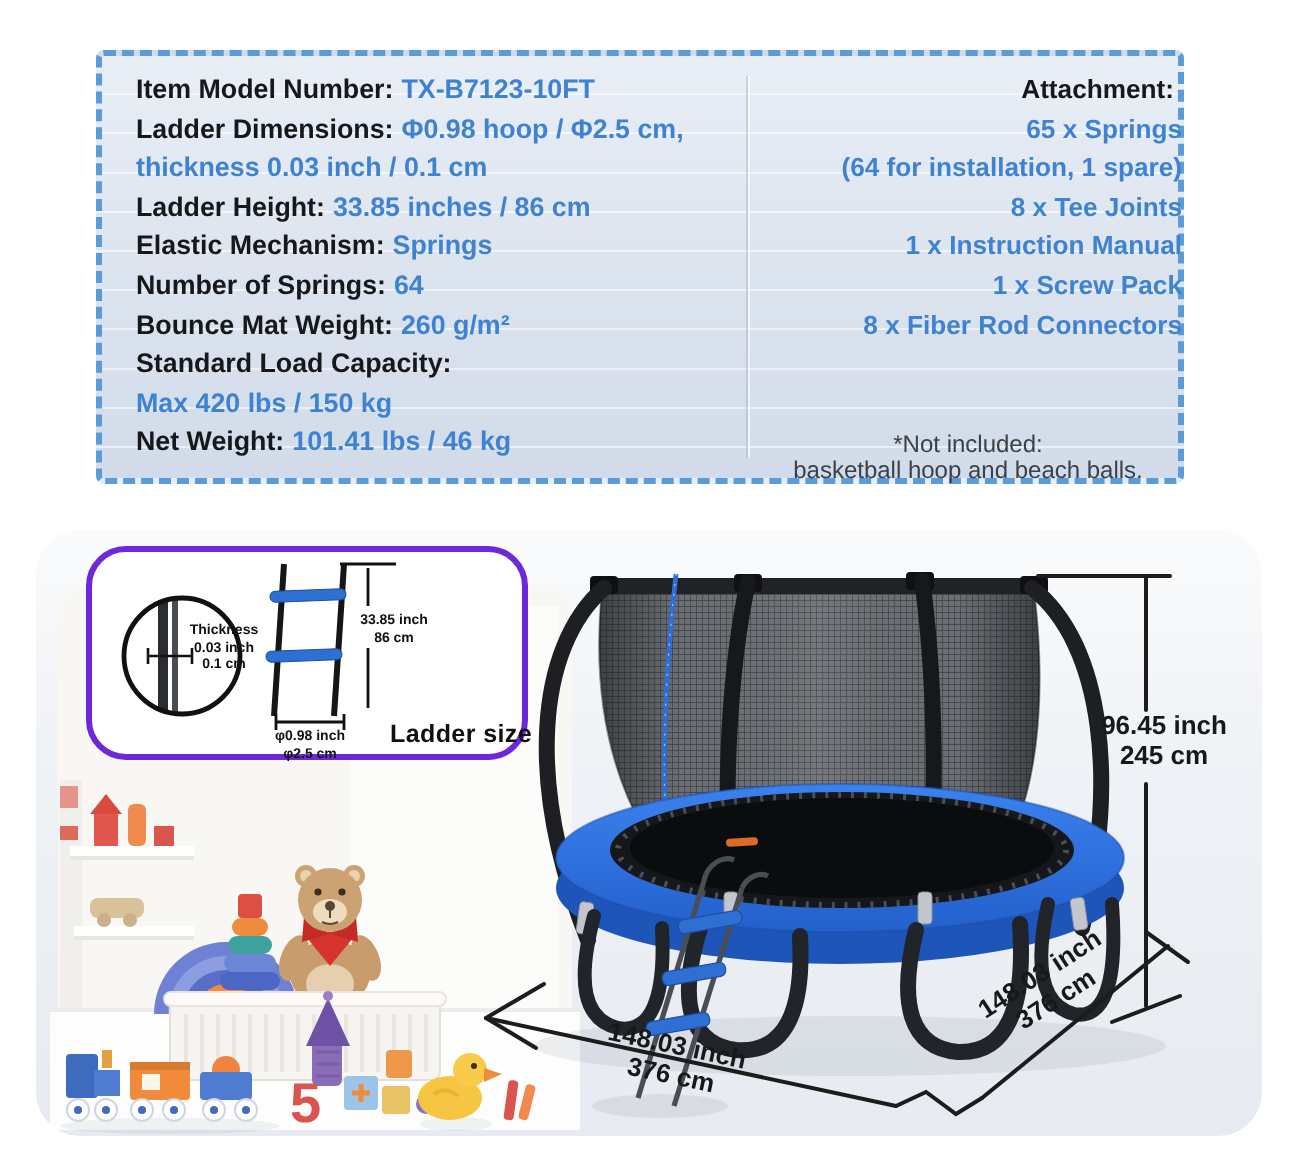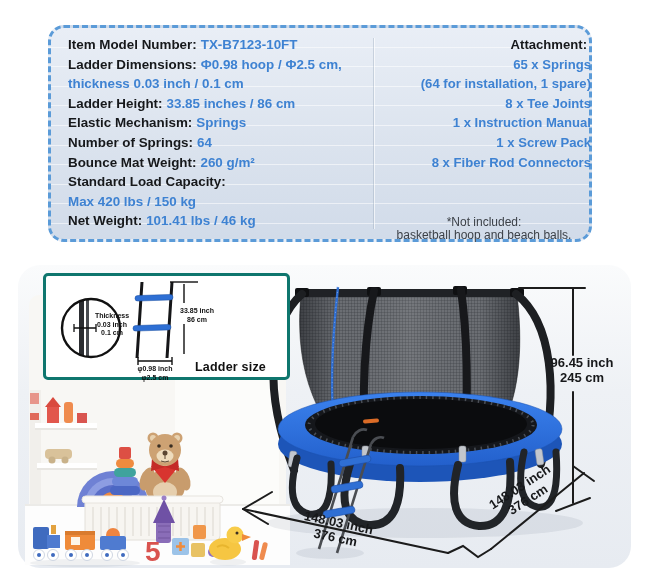--- a/index.html
+++ b/index.html
@@ -3,21 +3,21 @@
 <meta charset="utf-8">
 <style>
   html,body { margin:0; padding:0; background:#fff; }
   .stage {
     position:relative; width:650px; height:581px; overflow:hidden; background:#ffffff;
     font-family:"Liberation Sans", sans-serif;
   }
   
   .spec-panel {
     position:absolute; left:48px; top:25px; width:544px; height:217px; box-sizing:border-box;
-    border:3px dashed #5b9bd8; border-radius:16px;
+    border:3px dashed #5b9bd8; border-radius:4px;
     background-image:
       repeating-linear-gradient(180deg, rgba(255,255,255,0) 0px, rgba(255,255,255,0) 18.6px, rgba(255,255,255,0.55) 18.6px, rgba(255,255,255,0.55) 19.6px),
       linear-gradient(180deg,#e9eef6 0%, #dbe3ee 55%, #d1dbe9 100%);
     z-index:6;
   }
   .col-left  { position:absolute; left:17px;  top:7px; width:322px; }
   .col-right { position:absolute; left:342px; top:7px; width:198px; }
   .spec-row { height:19.6px; line-height:19.6px; font-size:13.4px; font-weight:bold; color:#16181b; white-space:nowrap; }
   .col-right .spec-row { font-size:13.1px;text-align:right; }
   .lbl { color:#16181b; padding-right:4px; }
@@ -32,22 +32,22 @@
   .floor {
     position:absolute; left:18px; top:265px; width:613px; height:303px; border-radius:22px;
     background:linear-gradient(180deg,#fafbfc 0%, #eef1f5 42%, #e7ebf1 100%);
     z-index:1;
   }
   .toys-svg { position:absolute; left:25px; top:295px; z-index:2; }
   .scene-svg { position:absolute; left:0; top:0; z-index:3; pointer-events:none; }
 
   
   .ladder-box {
-    position:absolute; left:43px; top:273px; width:247px; height:107px; box-sizing:border-box;
-    border:3px solid #0f766e; border-radius:5px; background:#ffffff; z-index:5;
+    position:absolute; left:43px; top:273px; width:221px; height:107px; box-sizing:border-box;
+    border:3px solid #6d28d9; border-radius:20px; background:#ffffff; z-index:5;
   }
   .ladder-box svg { position:absolute; left:0; top:0; }
   .ld-text { position:absolute; font-weight:bold; color:#111; text-align:center; }
   .ld-thickness { left:44px; top:36px; width:44px; font-size:7px; line-height:8.5px; }
   .ld-height    { left:126px; top:31px; width:50px; font-size:7px; line-height:8.5px; }
   .ld-diameter  { left:83px;  top:89px; width:52px; font-size:7px; line-height:8.5px; }
   .ld-caption   { left:144px; top:84px; width:76px; font-size:12.5px; text-align:right; letter-spacing:.2px; }
 
   
   .dim-label { position:absolute; z-index:4; font-weight:bold; color:#17181a; font-size:13px;

